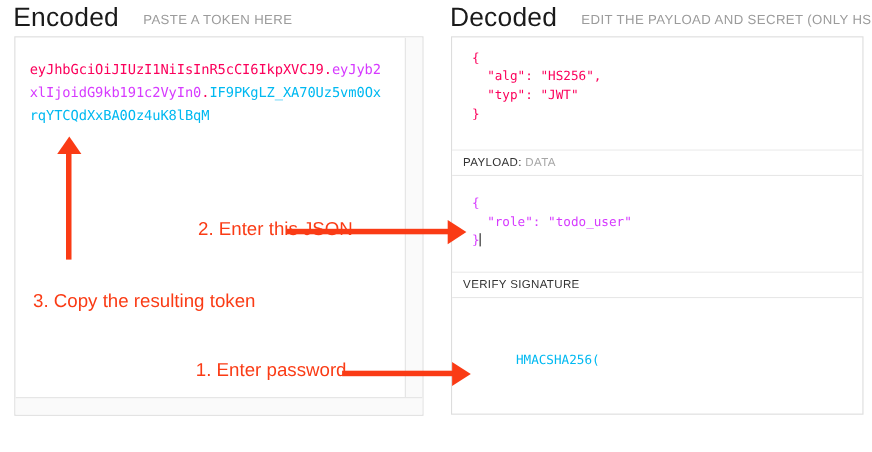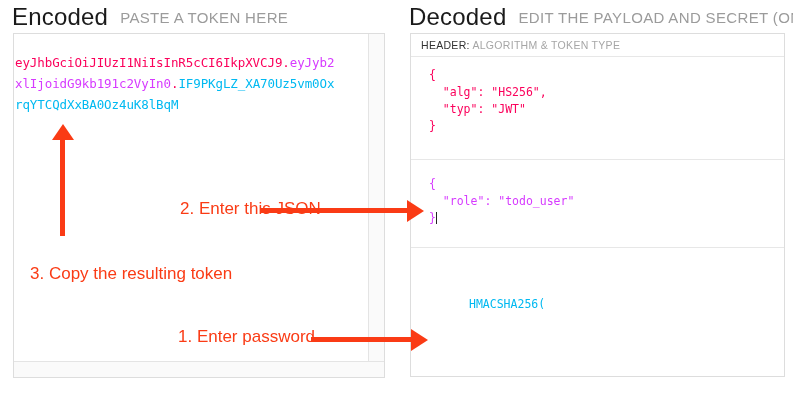--- a/index.html
+++ b/index.html
@@ -20,24 +20,24 @@
     position: absolute;
     white-space: nowrap;
   }
   .col-title .big {
     font-size: 24px;
     font-weight: 400;
     color: #1a1a1a;
     letter-spacing: 0.2px;
   }
   .col-title .sub {
-    font-size: 15px;
+    font-size: 12px;
     color: #9b9b9b;
     letter-spacing: 0.35px;
-    margin-left: 12px;
+    margin-left: 22px;
     position: relative;
     top: -2px;
   }
 
   #encoded-title { left: 12px; top: 3px; }
   #decoded-title { left: 409px; top: 3px; }
 
   
   #encoded-panel {
     position: absolute;
@@ -45,21 +45,21 @@
     top: 33px;
     width: 372px;
     height: 345px;
     border: 1px solid #dddddd;
     background: #ffffff;
     box-sizing: border-box;
     overflow: hidden;
   }
   #encoded-token {
     position: absolute;
-    left: 1px;
+    left: 13px;
     top: 18px;
     width: 322px;
     font-family: "DejaVu Sans Mono", monospace;
     font-size: 12.5px;
     line-height: 21px;
     word-break: break-all;
     letter-spacing: -0.1px;
   }
   .seg-header  { color: #fb015b; }
   .seg-payload { color: #d63aff; }
@@ -208,33 +208,36 @@
   <div id="encoded-vscroll"></div>
   <div id="encoded-hscroll"></div>
 </div>
 
 <div class="col-title" id="decoded-title">
   <span class="big">Decoded</span><span class="sub">EDIT THE PAYLOAD AND SECRET (ONLY HS256 SUPPORTED)</span>
 </div>
 
 <div id="decoded-panel">
 
-  <div class="sec-label">
-    <span class="k">HEADER:</span>
-    <span class="v">ALGORITHM &amp; TOKEN TYPE</span>
-  </div>
   <div class="sec-body" id="header-body">{
   "alg": "HS256",
   "typ": "JWT"
 }</div>
 
+  <div class="sec-label">
+    <span class="k">PAYLOAD:</span>
+    <span class="v">DATA</span>
+  </div>
   <div class="sec-body" id="payload-body"><span>{
   "role": "todo_user"
 }</span><span class="caret"></span></div>
 
+  <div class="sec-label">
+    <span class="k">VERIFY SIGNATURE</span>
+  </div>
   <div class="sec-body" id="sig-body">
     <div class="sig-line">HMACSHA256(</div>
     
     
     
     
   </div>
 
 </div>
 

